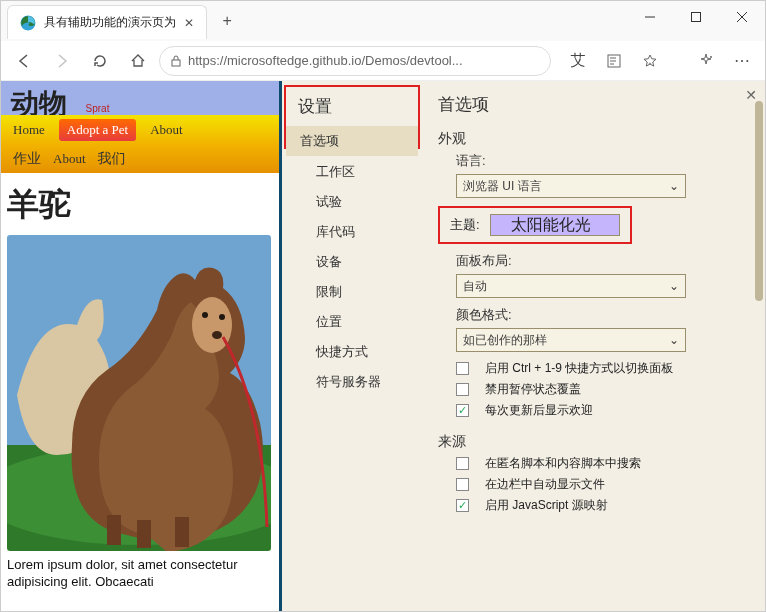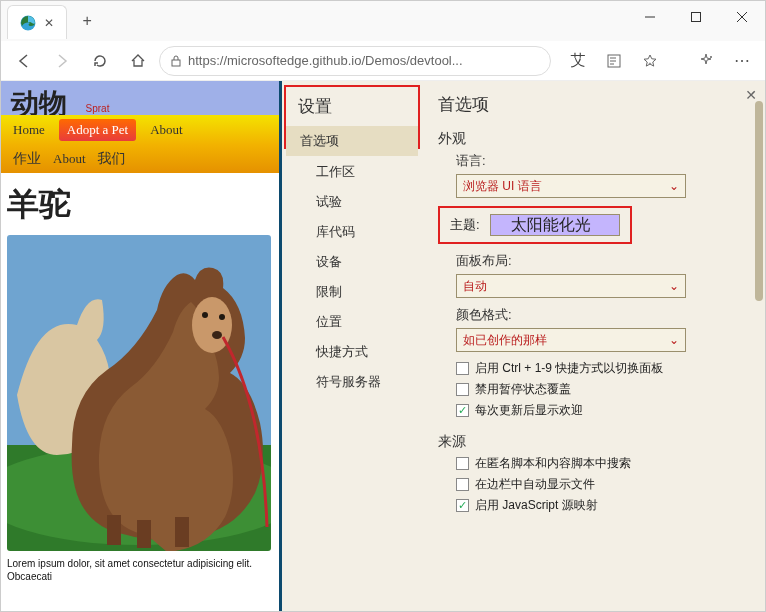--- a/index.html
+++ b/index.html
@@ -30,39 +30,39 @@
   .page { width:278px; min-width:278px; background:#fff; overflow:hidden; position:relative; }
   .page-head { background:#9fb0e8; padding:4px 10px 0 10px; font-family: "SimSun", serif; font-size:28px; color:#222; font-weight:bold; height:34px; }
   .nav1 { display:flex; align-items:center; gap:14px; background:linear-gradient(#f4e200,#f2b200); height:30px; padding:0 12px; font-family:"Segoe Script", cursive; font-size:13px; color:#333; position:relative;}
   .nav1 .navitem { position:relative; }
   .adopt { background:linear-gradient(#ff6a00,#e83c3c); color:#fff; padding:3px 8px; border-radius:3px; }
   .sprat { position:absolute; top:-16px; left:50%; transform:translateX(-50%); font-size:10px; font-family:Arial; color:#b22; background:transparent;}
   .nav2 { display:flex; align-items:center; gap:12px; background:linear-gradient(#f2b200,#e59100); height:28px; padding:0 12px; font-family:"Segoe Script", cursive; font-size:13px; color:#333;}
   .h1 { font-family:"SimSun", serif; font-size:32px; font-weight:bold; margin:10px 0 8px 0; padding:0 6px;}
   .photo { width:264px; height:316px; margin:0 6px; border-radius:3px; overflow:hidden; }
   .photo svg { display:block; }
-  .lorem { padding:6px; font-size:10px; line-height:1.3; font-family:Arial, sans-serif; color:#111; }
+  .lorem { padding:6px; font-size:13px; line-height:1.3; font-family:Arial, sans-serif; color:#111; }
 
   
   .devtools { flex:1; display:flex; background:#f3efe5; position:relative; border-left:3px solid #0c4a6e;}
   .settings-sidebar { width:136px; min-width:136px; background:#f3efe5; border:2px solid #e02020; border-right:2px solid #e02020; margin:4px 0 0 2px; position:relative;}
   .settings-sidebar-inner { position:relative; }
   .settings-title { font-family:"Microsoft YaHei"; font-size:17px; padding:8px 12px; color:#333; }
   .settings-item { padding:6px 14px; font-size:13px; color:#333; font-family:"Microsoft YaHei"; cursor:pointer;}
   .settings-item.active { background:#e6ddc2; }
   .settings-body { flex:1; padding:8px 8px 8px 14px; overflow:hidden; position:relative;}
   .prefs-title { font-family:"Microsoft YaHei"; font-size:17px; padding:4px 0 10px 0; color:#333;}
   .section { font-family:"Microsoft YaHei"; font-size:14px; margin:4px 0 4px 0; color:#333;}
   .field { margin:4px 0 8px 18px; }
   .field-label { font-size:13px; color:#333; margin-bottom:4px; }
-  .select { width:230px; height:24px; border:1px solid #9a8f6d; background:#f6f2e4; display:flex; align-items:center; justify-content:space-between; padding:0 6px; font-size:12px; color:#b91c1c;}
+  .select { width:230px; height:24px; border:1px solid #9a8f6d; background:#f6f2e4; display:flex; align-items:center; justify-content:space-between; padding:0 6px; font-size:12px; color:#404040;}
   .themebox { display:flex; align-items:center; gap:10px; border:2px solid #e02020; padding:6px 10px; width:fit-content; }
   .themelabel { font-size:13px; }
   .themevalue { width:130px; height:22px; border:1px solid #9a8f6d; background:#c4b5fd; display:flex; align-items:center; padding:0 20px; font-size:16px;}
-  .checkbox-row { display:flex; align-items:center; gap:6px; margin:4px 0 4px 18px; font-size:12px; }
+  .checkbox-row { display:flex; align-items:center; gap:16px; margin:4px 0 4px 18px; font-size:12px; }
   .cb { width:13px; height:13px; border:1px solid #888; display:inline-flex; align-items:center; justify-content:center; font-size:11px; color:#2a5; background:#fff;}
   .close-x { position:absolute; right:8px; top:6px; font-size:14px; color:#666; cursor:pointer;}
   .scrollbar { position:absolute; right:2px; top:20px; width:10px; bottom:10px; }
   .scroll-track { width:100%; height:100%; background:transparent; }
   .scroll-thumb { position:absolute; right:0; top:0; width:8px; height:200px; background:#bfb69a; border-radius:4px;}
   svg { display:block; }
 </style>
 </head>
 <body>
 
@@ -70,20 +70,21 @@
 
   <div class="titlebar">
     <div class="tab">
       <span class="tab-favicon">
         <svg viewBox="0 0 16 16" width="16" height="16">
             <circle cx="8" cy="8" r="7.5" fill="#34a4d6"></circle>
             <path d="M1 8a7 7 0 0 1 14 0c0 2-2 3-4 3-3 0-3-2-1-3 0 0-5-2-8 3" fill="#2a7b3a"></path>
             <path d="M8 1a7 7 0 0 1 7 7c0 1-2 1-3 0-2-2-5-1-4 1" fill="#53c0e8"></path>
           </svg>
       </span>
+      <span class="tab-title">具有辅助功能的演示页为</span>
       <span class="tab-close">✕</span>
     </div>
     <div class="newtab">+</div>
     <div class="winbtns">
       <div class="winbtn">
           <svg width="12" height="12">
             <line x1="1" y1="6" x2="11" y2="6" stroke="#333" stroke-width="1"></line>
           </svg>
         </div>
       <div class="winbtn">

